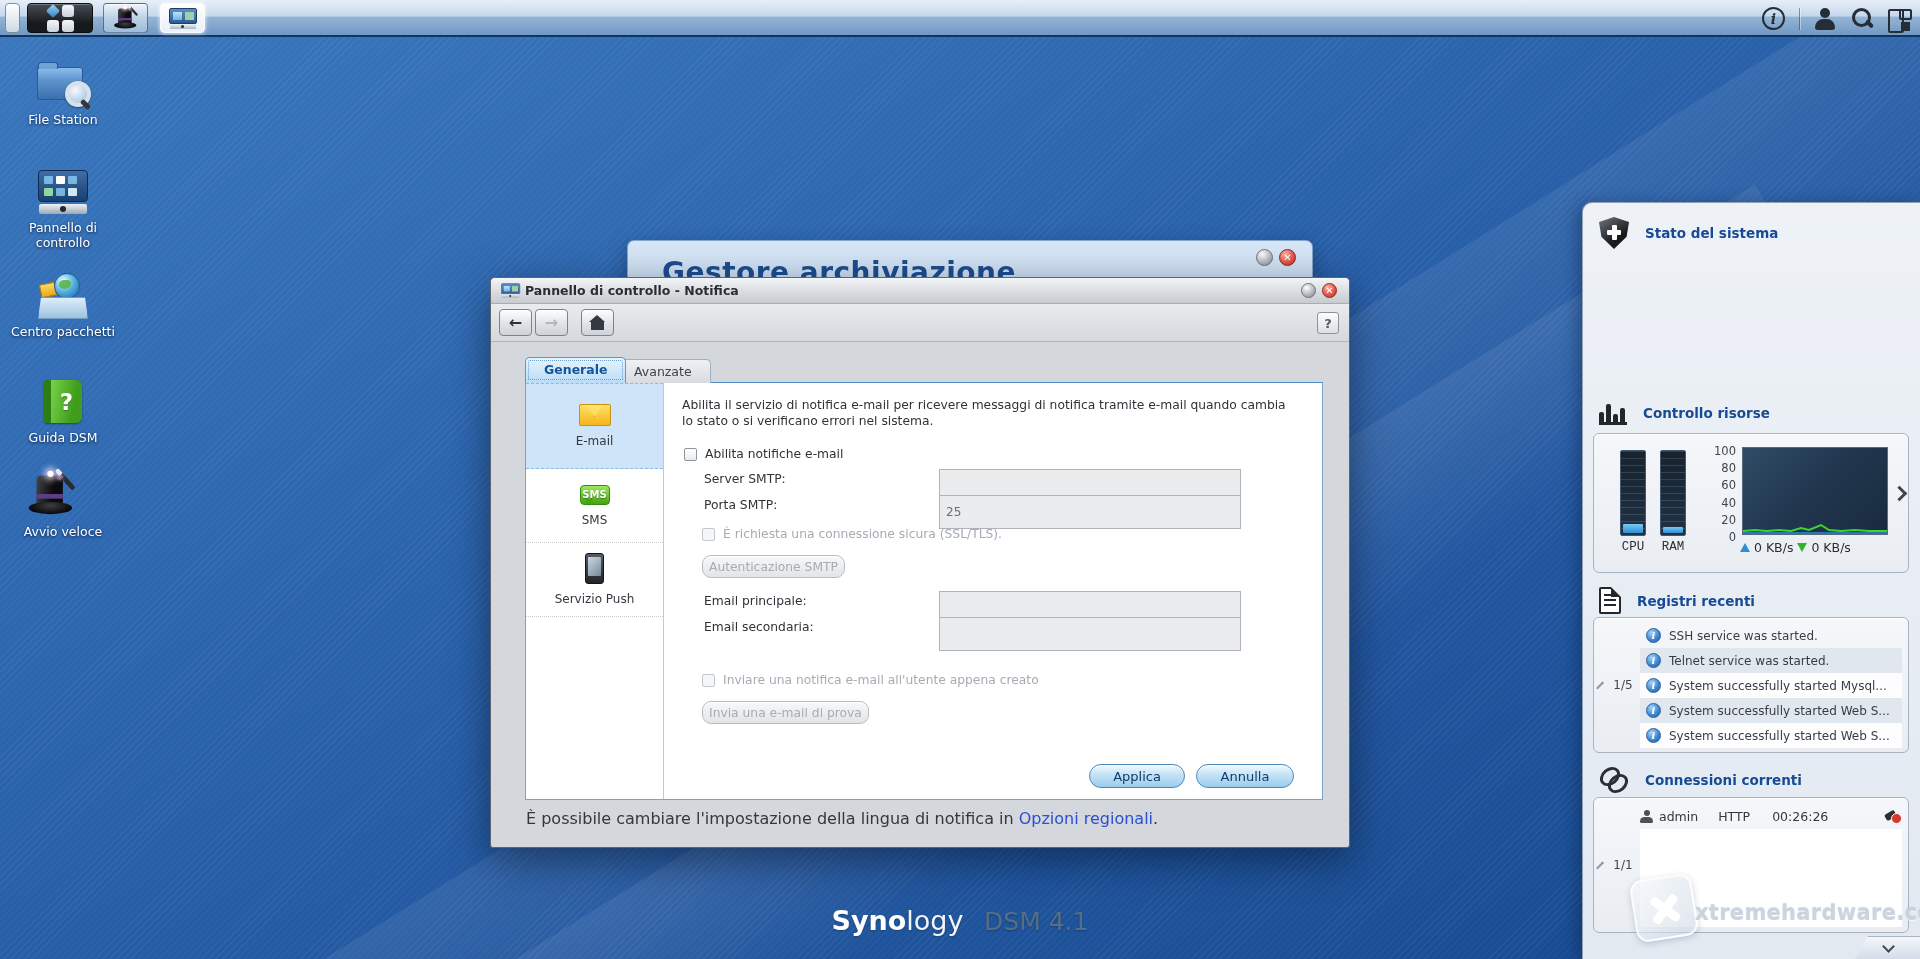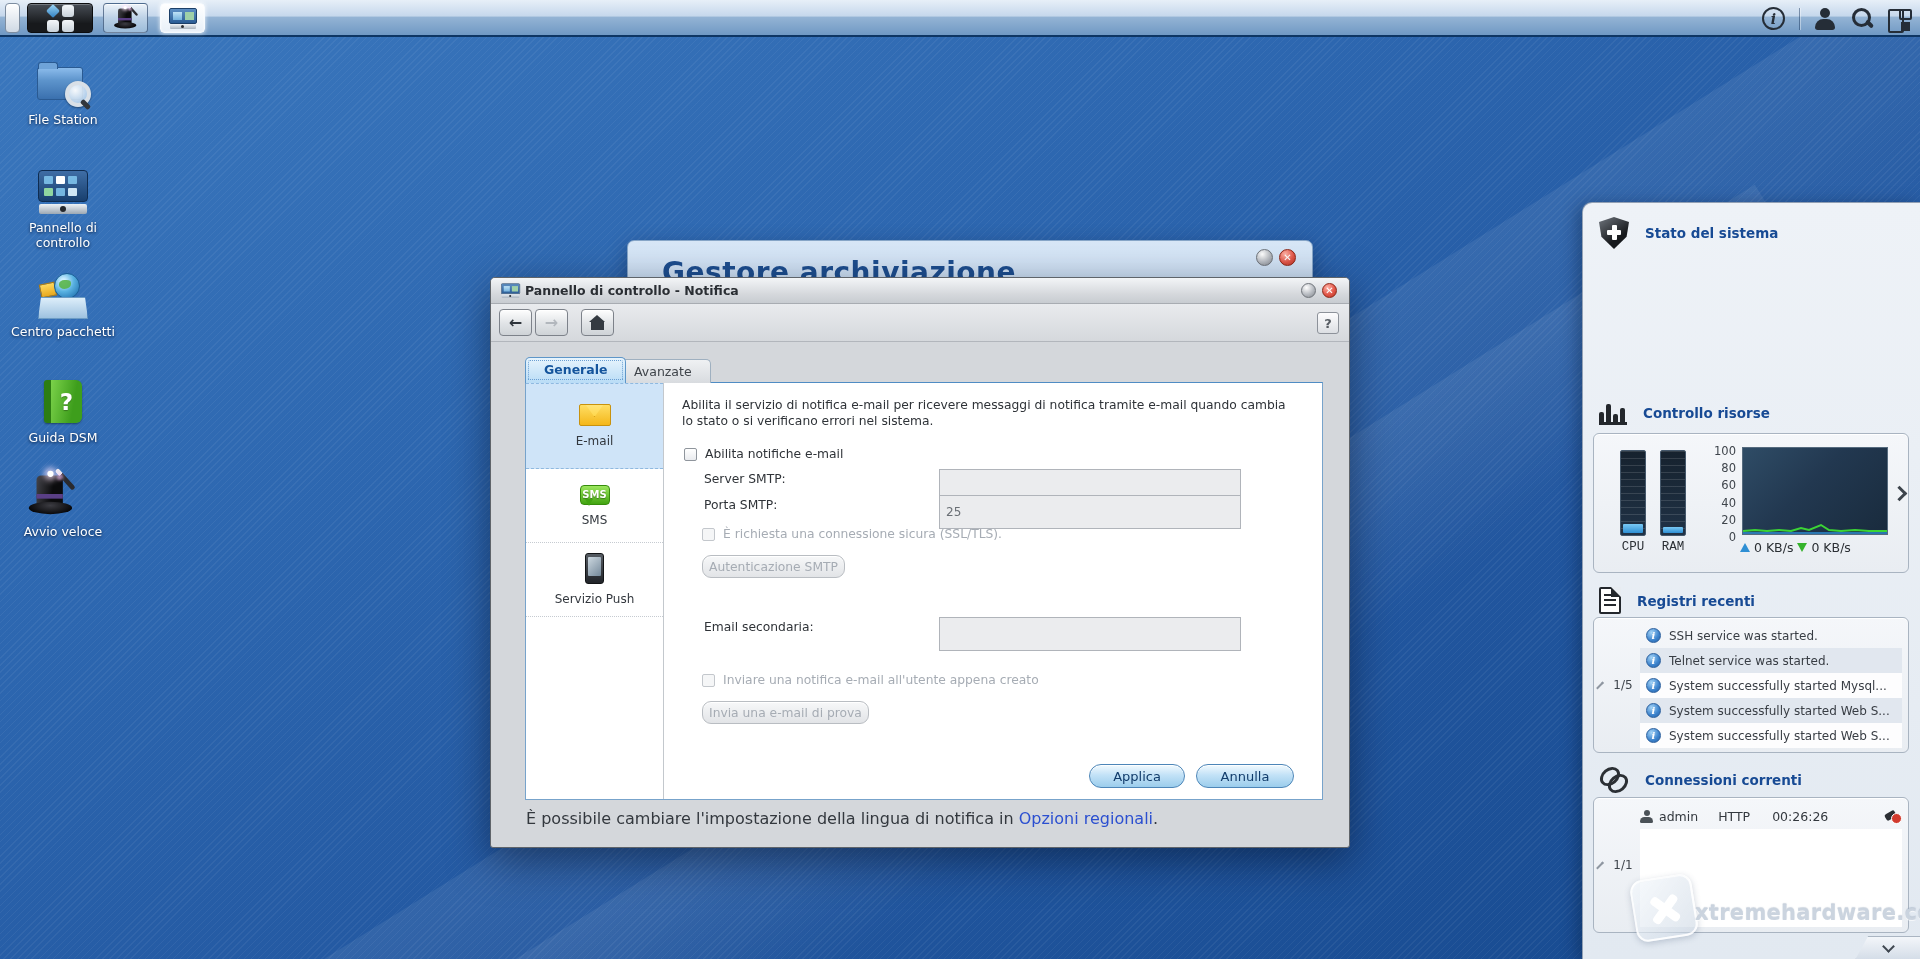--- a/index.html
+++ b/index.html
@@ -450,20 +450,24 @@
           <input class="tin" disabled="" value="25" style="">
         </div>
 
         <div class="chkrow gray" style="left:38px;top:144px">
           <span class="chk dis"></span>
           <span>È richiesta una connessione sicura (SSL/TLS).</span>
         </div>
 
         <div class="gbtn" style="left:38px;top:172px">Autenticazione SMTP</div>
 
+        <div class="frow" style="top:208px">
+          <span>Email principale:</span>
+          <input class="tin" disabled="" value="" style="">
+        </div>
         <div class="frow" style="top:234px">
           <span>Email secondaria:</span>
           <input class="tin" disabled="" value="" style="">
         </div>
 
         <div class="chkrow gray" style="left:38px;top:290px">
           <span class="chk dis"></span>
           <span>Inviare una notifica e-mail all'utente appena creato</span>
         </div>
 
@@ -585,13 +589,17 @@
     <div class="watermark">
       <span class="wm-tile"></span>
       <span class="wm-text">xtremehardware.com</span>
     </div>
 
     <div class="collapse-tab">
       <span class="chev-down"></span>
     </div>
   </div>
 
+  <div class="logo">
+    <span class="syno">Syno</span><span class="logy">logy</span>
+    <span class="dsm">DSM 4.1</span>
+  </div>
 </div>
 
 </body></html>

